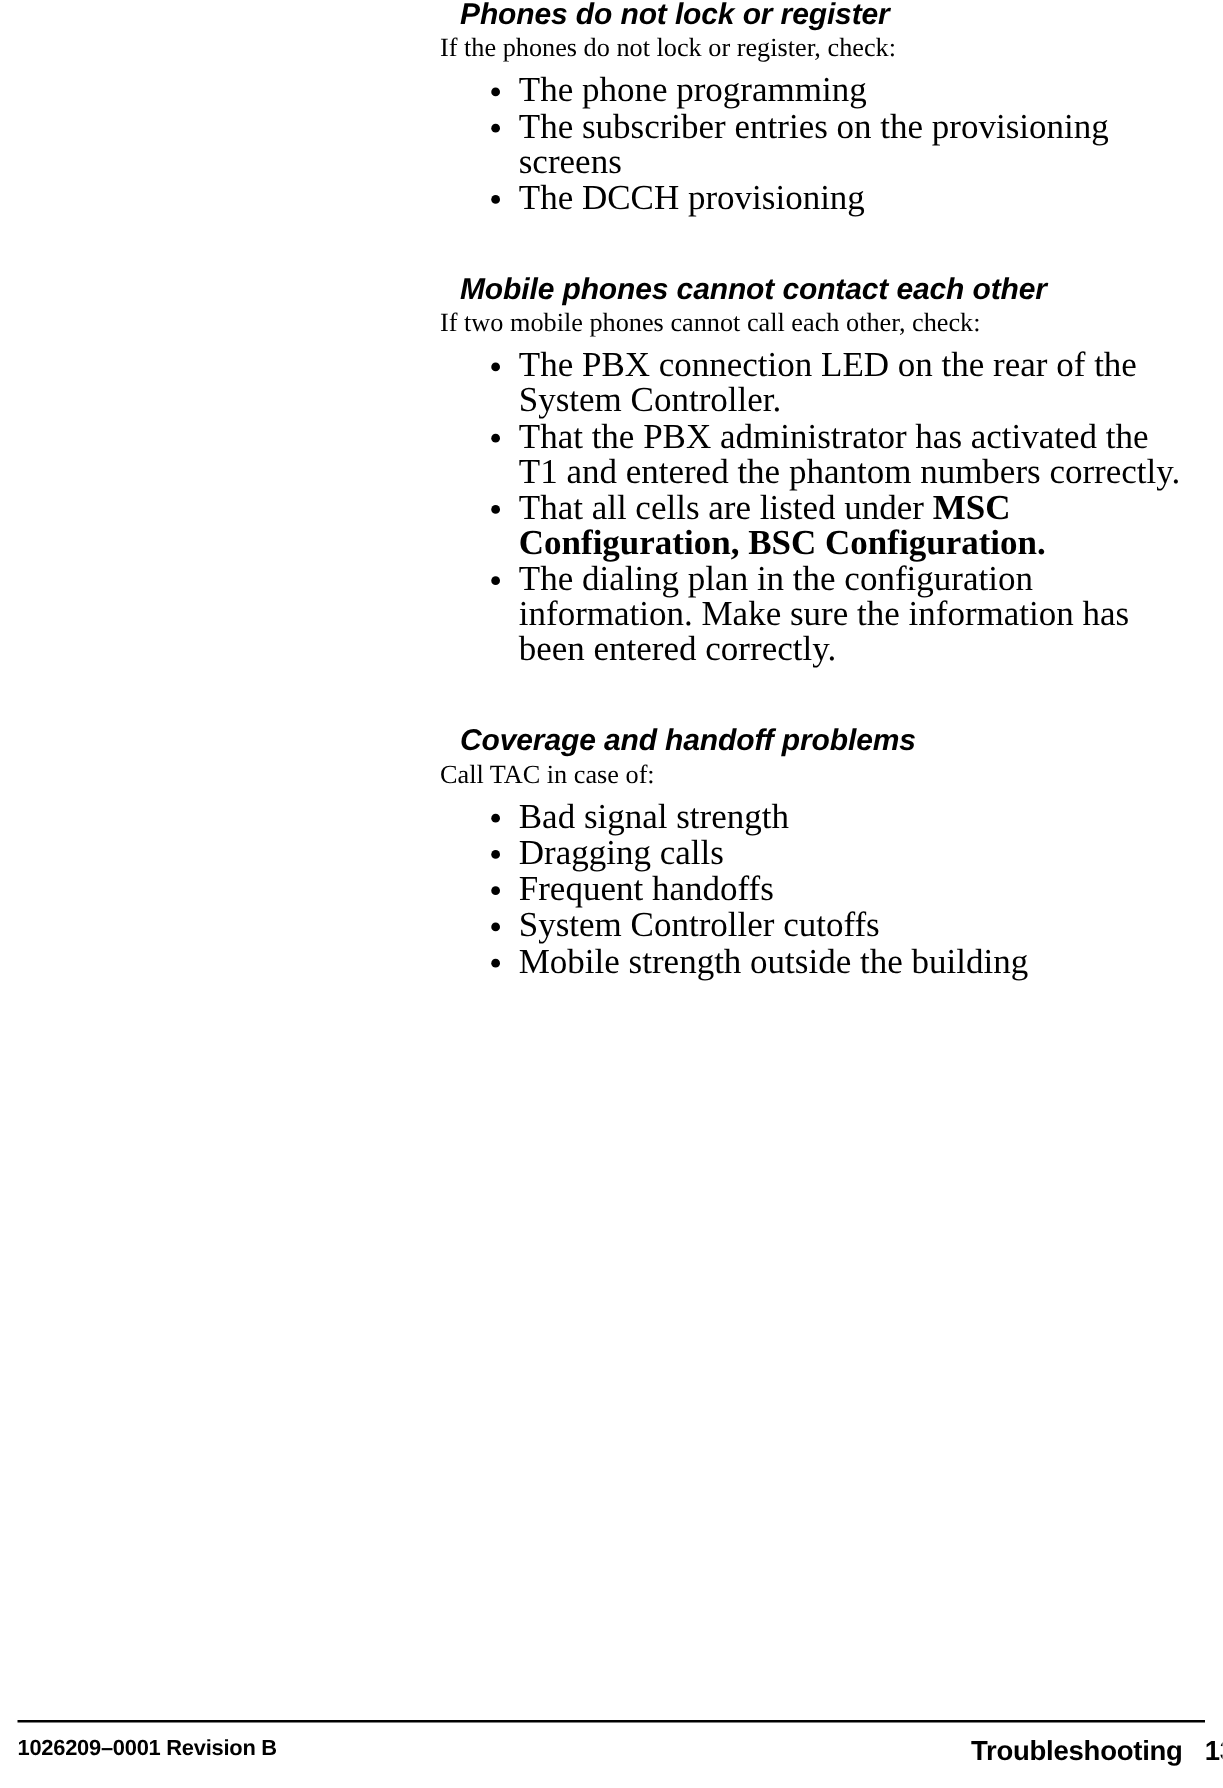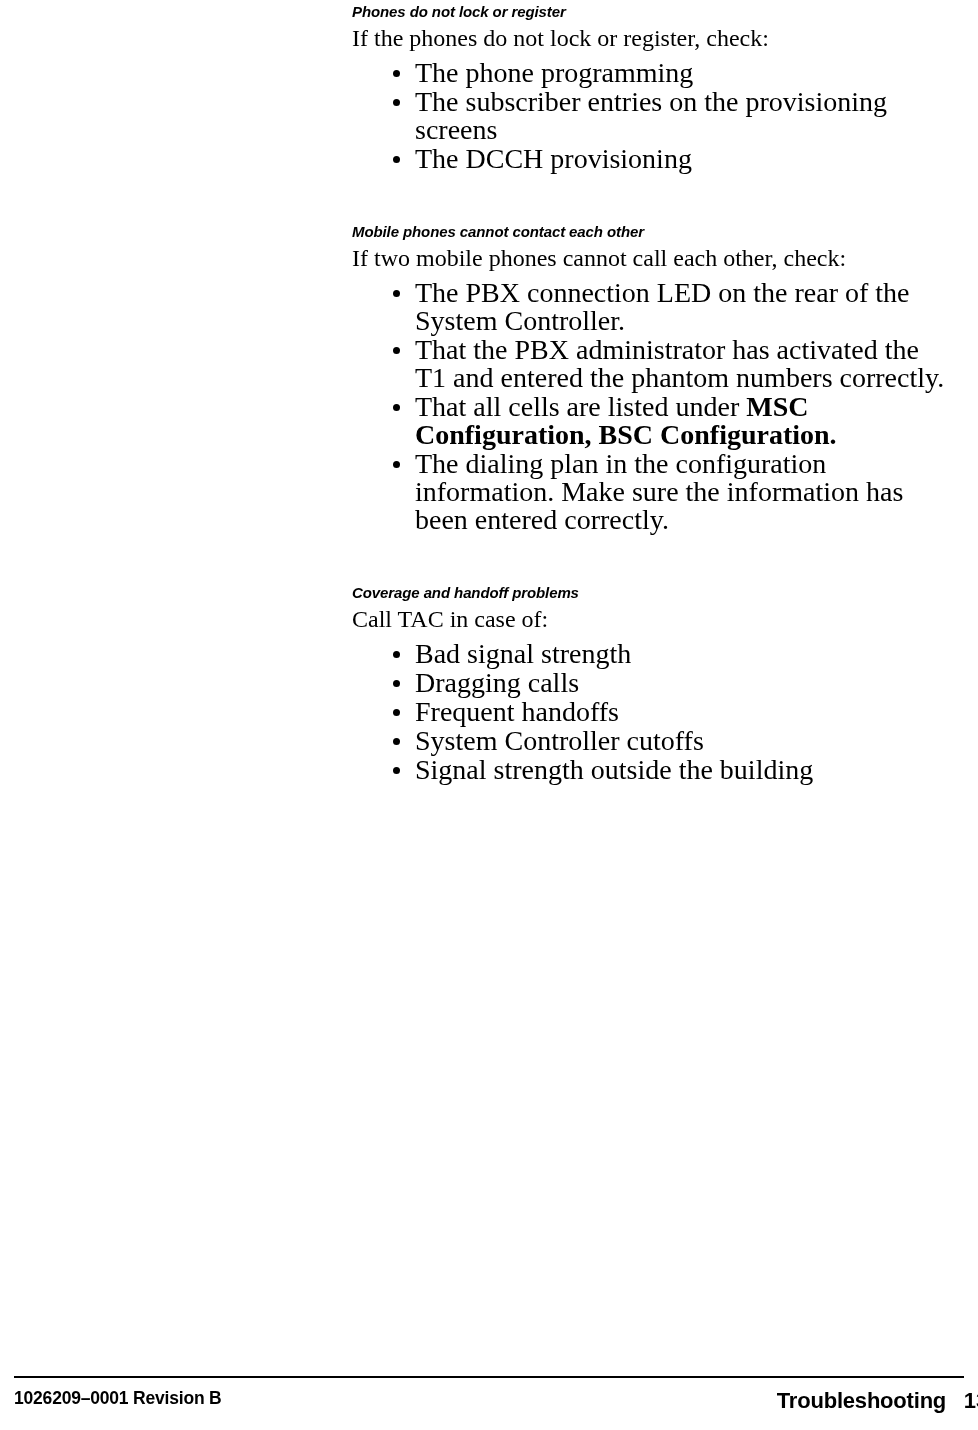--- a/index.html
+++ b/index.html
@@ -27,29 +27,29 @@
     top: 0px;
     width: 600px;
   }
   .section {
     margin-bottom: 0;
   }
   h2.heading {
     font-family: "Liberation Sans", sans-serif;
     font-style: italic;
     font-weight: bold;
-    font-size: 15px;
+    font-size: 24px;
     line-height: 24px;
-    margin: 0 0 2px 0;
+    margin: 0 0 2px 16px;
     padding: 0;
     letter-spacing: -0.1px;
   }
   p.intro {
     font-family: "Liberation Serif", serif;
-    font-size: 24px;
+    font-size: 21px;
     line-height: 25px;
     margin: 0;
     padding: 0;
   }
   ul.bullets {
     list-style: none;
     margin: 8px 0 0 0;
     padding: 0;
   }
   ul.bullets li {
@@ -176,21 +176,21 @@
         <li>
           <span class="dot"></span>
           <span>Frequent handoffs</span>
         </li>
         <li>
           <span class="dot"></span>
           <span>System Controller cutoffs</span>
         </li>
         <li>
           <span class="dot"></span>
-          <span>Signal strength outside the building</span>
+          <span>Mobile strength outside the building</span>
         </li>
       </ul>
     </div>
 
   </div>
 
   <div class="footer">
     <div class="footer-rule"></div>
     <div class="footer-left">1026209–0001  Revision B</div>
     <div class="footer-right">Troubleshooting   13–7</div>

